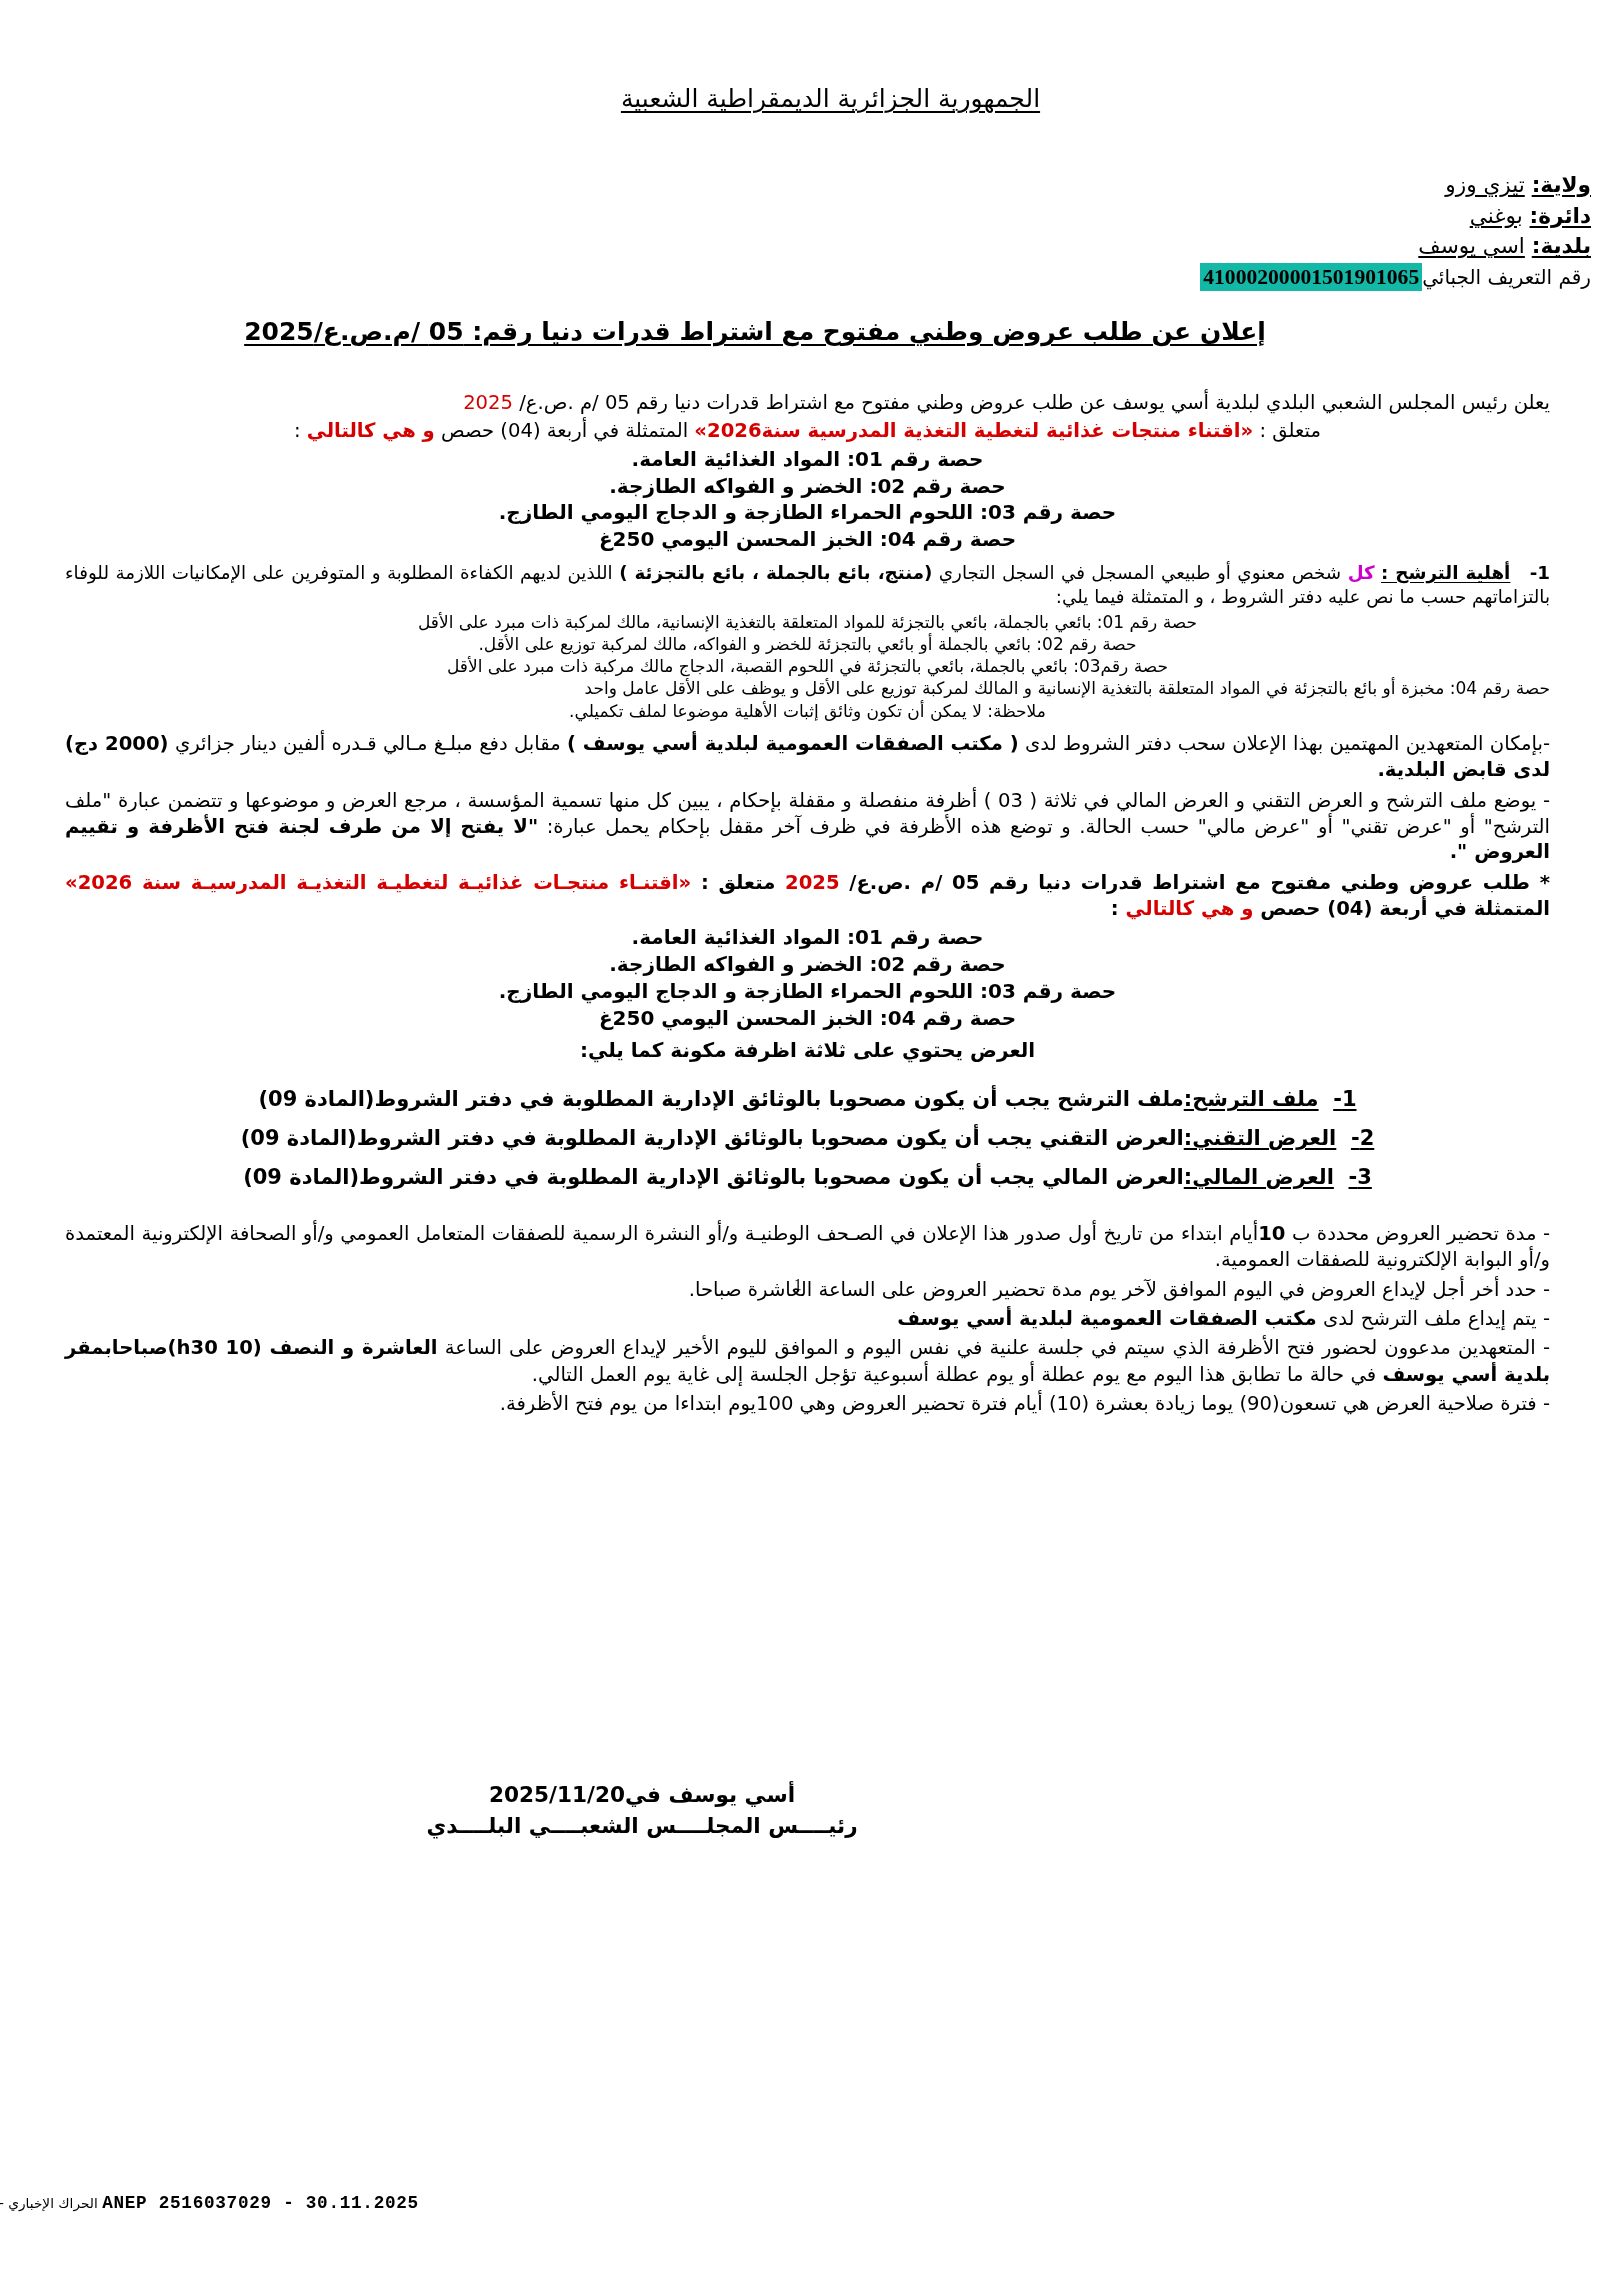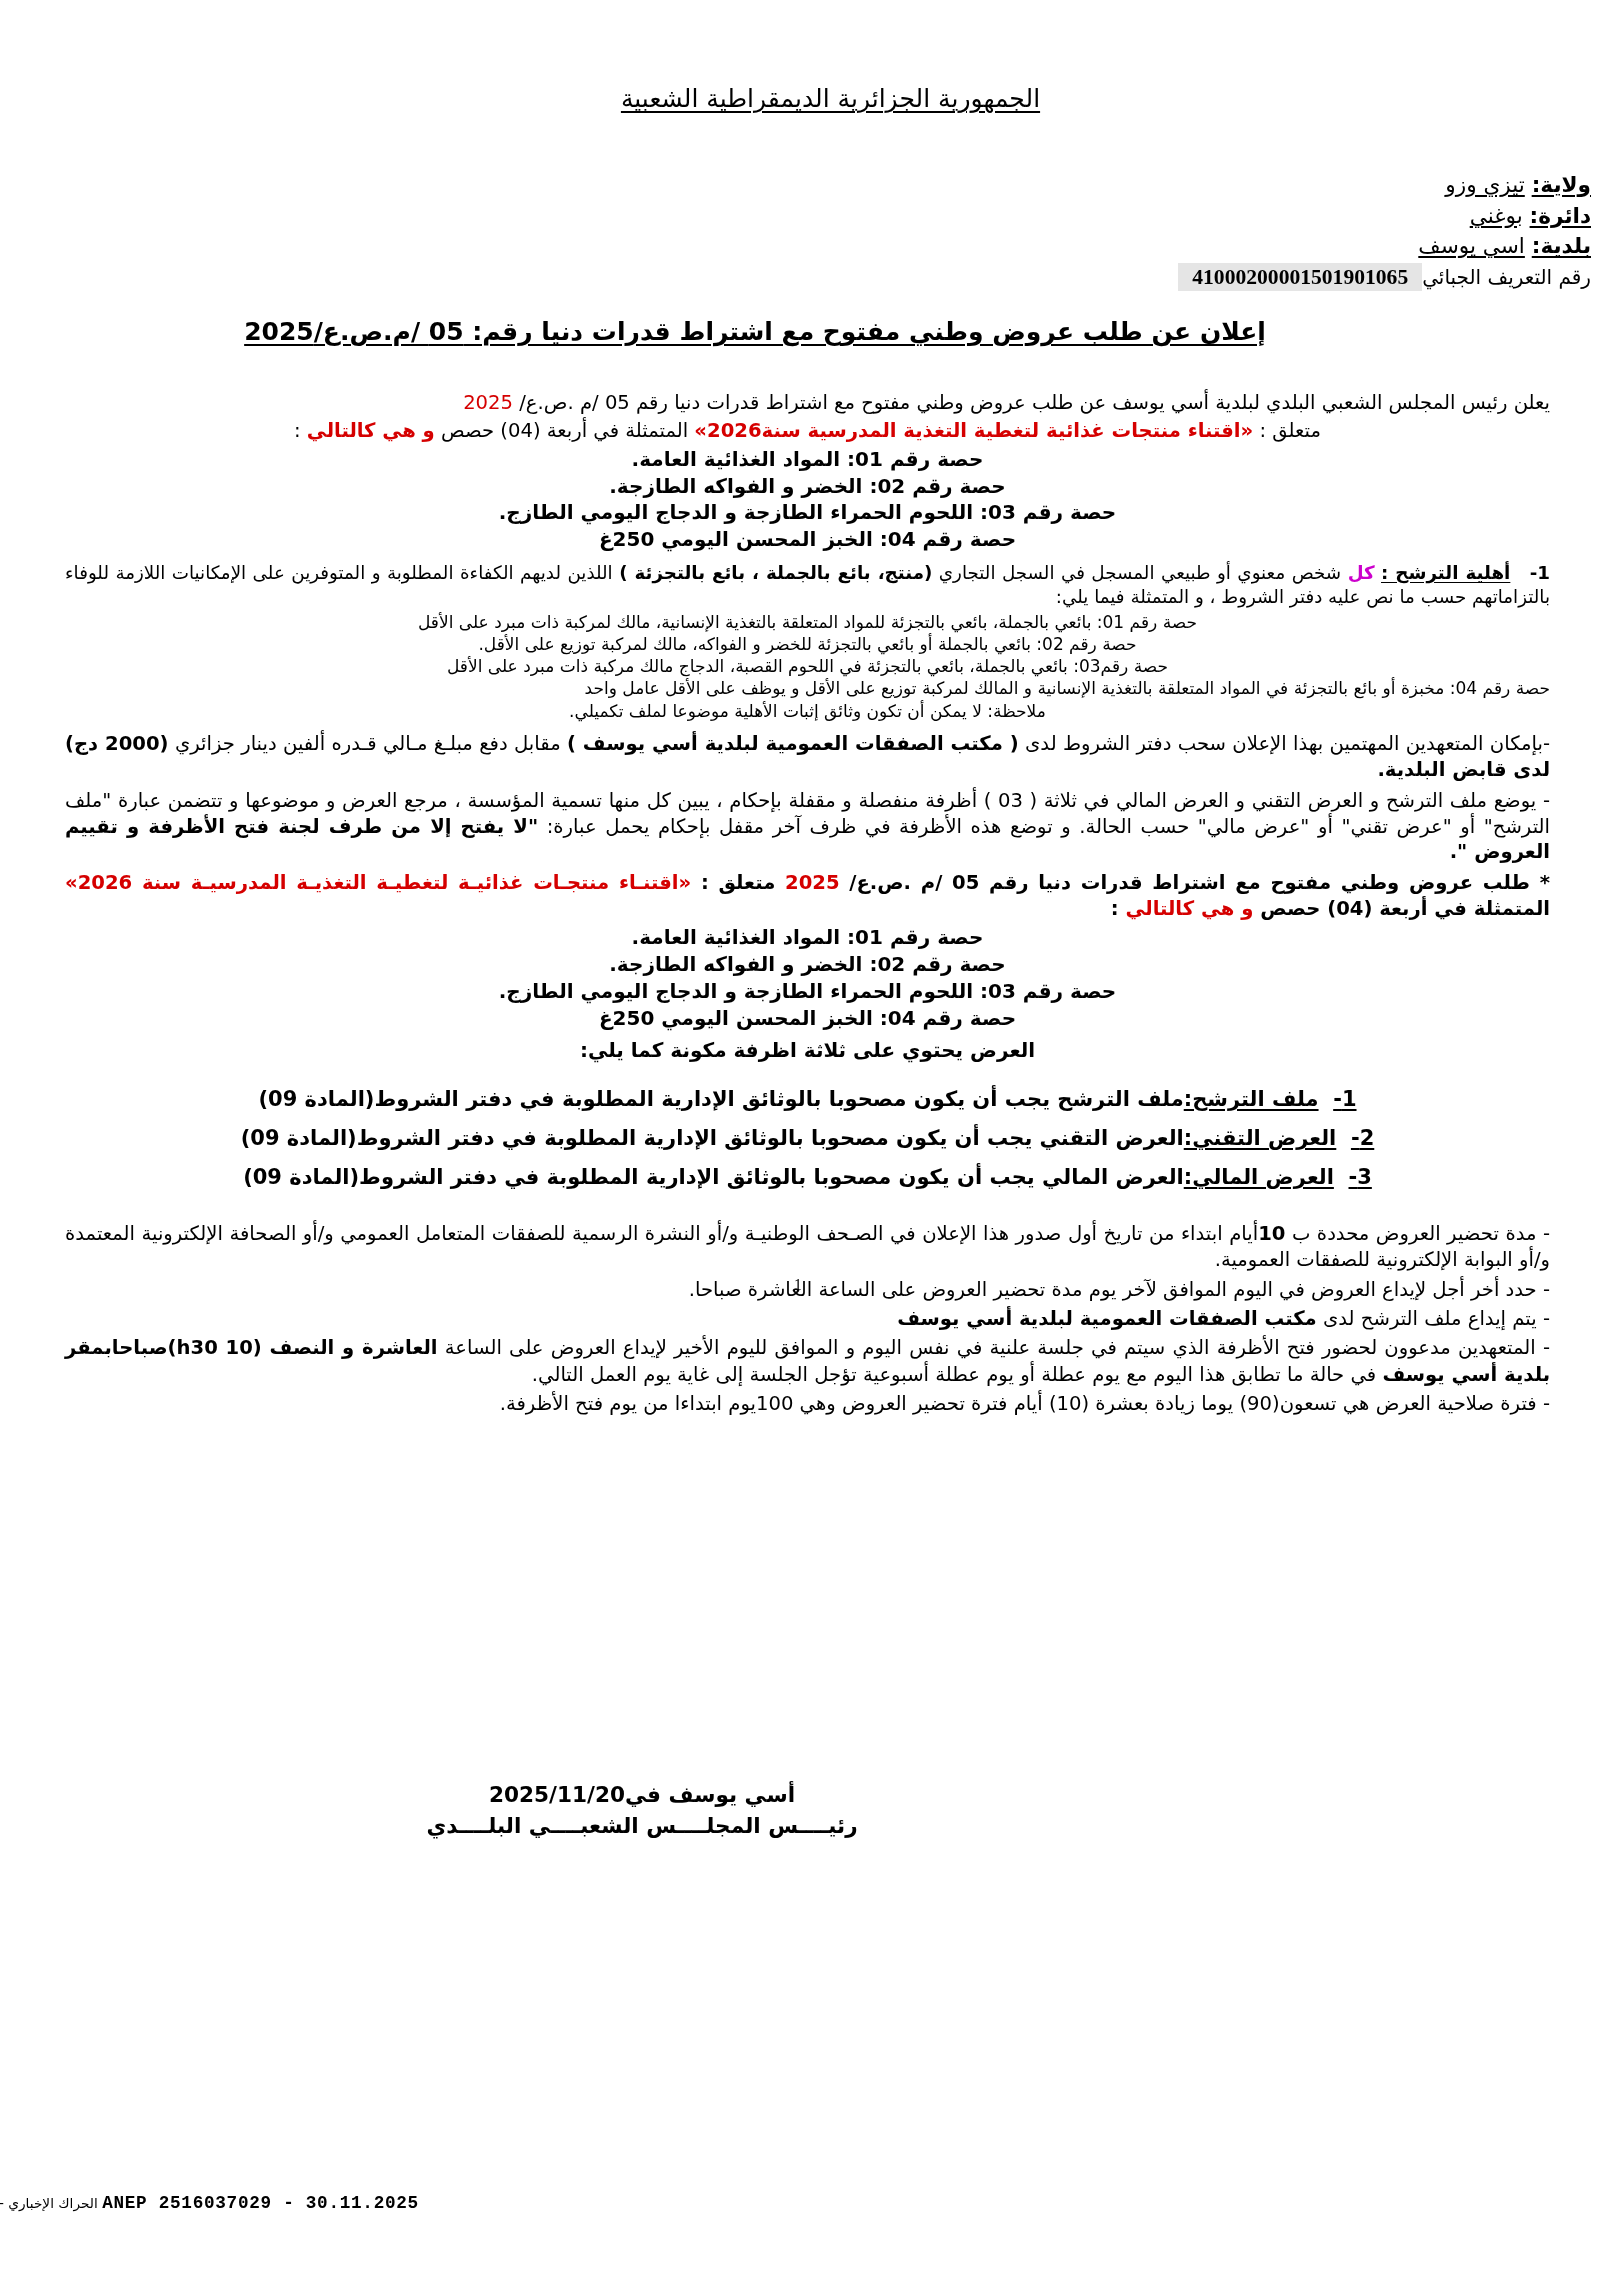--- a/index.html
+++ b/index.html
@@ -56,28 +56,28 @@
     font-weight: bold;
     text-decoration: underline;
     text-underline-offset: 3.3px;
   }
   .header-block .line .val {
     text-decoration: underline;
     text-underline-offset: 3.3px;
   }
   .nif-line { font-size: 20px; margin-top: 1.3px; white-space: nowrap; }
   .nif-num {
-    background: #e5e5e5;
+    background: #14b8a6;
     font-weight: bold;
     font-family: "Liberation Serif", "DejaVu Serif", serif;
     font-size: 21.6px;
     direction: ltr;
     unicode-bidi: bidi-override;
     display: inline-block;
-    padding: 0 14px;
+    padding: 0 3px;
   }
 
   
   .headline {
     position: absolute;
     top: 317px;
     left: 0;
     width: 1512px;
     text-align: center;
     font-size: 25px;

